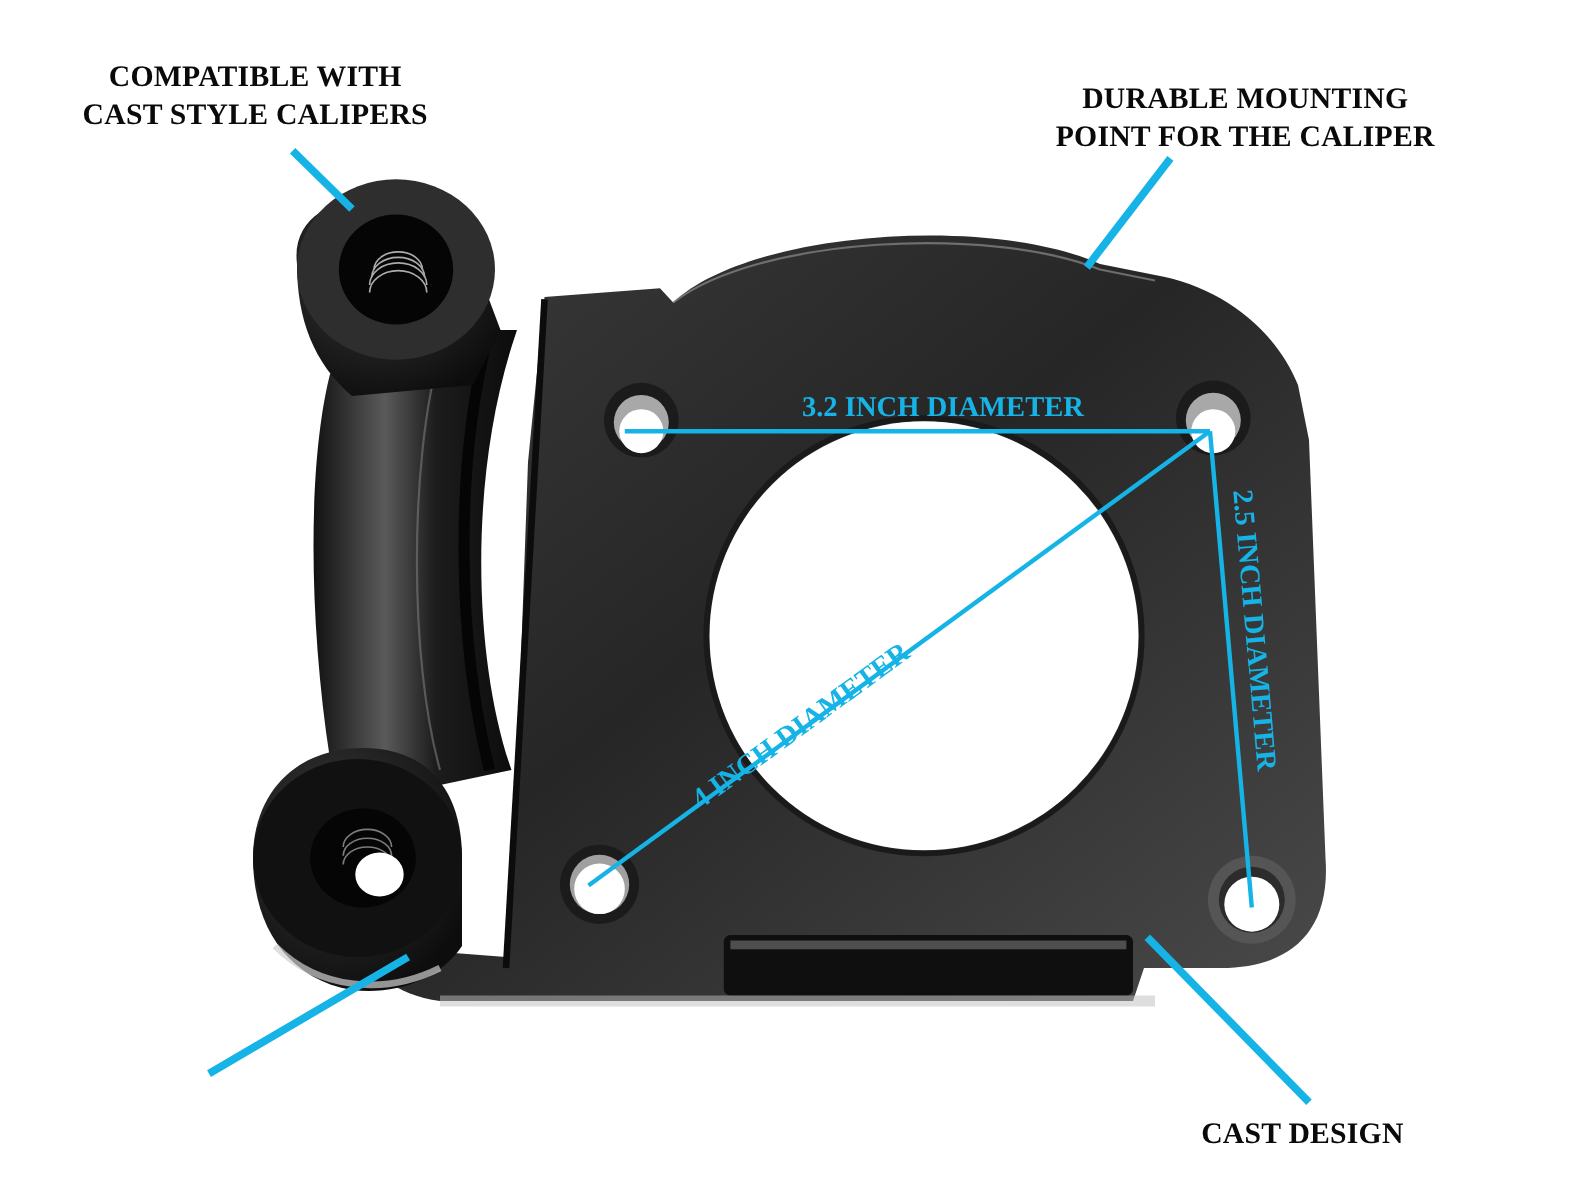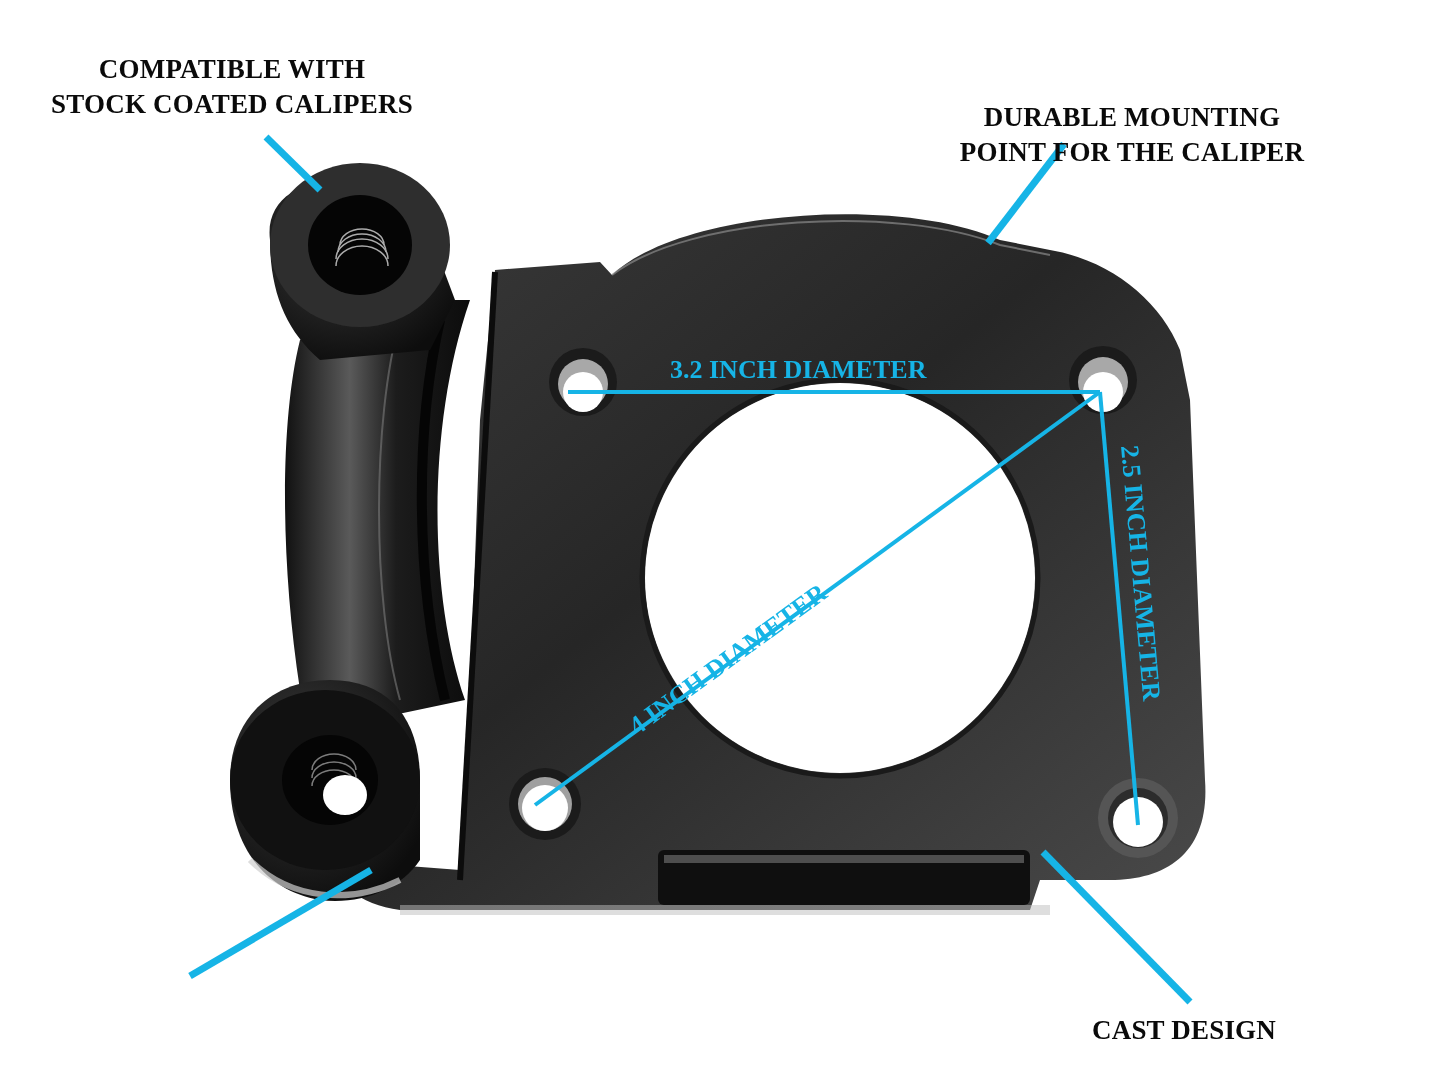--- a/index.html
+++ b/index.html
@@ -111,26 +111,26 @@
     <g stroke="#16b4e6" stroke-width="7" fill="none">
       <line x1="266" y1="137" x2="320" y2="190"></line>
       <line x1="1064" y1="144" x2="988" y2="243"></line>
       <line x1="190" y1="976" x2="371" y2="870"></line>
       <line x1="1043" y1="852" x2="1190" y2="1002"></line>
     </g>
   </svg>
 
   <div class="callout" style="left:32px; top:52px; width:400px;">
     <div>COMPATIBLE WITH</div>
-    <div>STOCK COATED CALIPERS</div>
+    <div>CAST STYLE CALIPERS</div>
   </div>
-  <div class="callout" style="left:922px; top:72px; width:420px;margin-top:28px;">
+  <div class="callout" style="left:922px; top:72px; width:420px;">
     <div>DURABLE MOUNTING</div>
     <div>POINT FOR THE CALIPER</div>
   </div>
   <div class="callout" style="left:1068px; top:1013px; width:232px;">
     <div>CAST DESIGN</div>
   </div>
 
-  <div class="dim" style="left:670px; top:356px;">3.2 INCH DIAMETER</div>
+  <div class="dim" style="left:729px; top:356px;">3.2 INCH DIAMETER</div>
   <div class="dim" style="left:1143px; top:444px; transform: rotate(85deg);">2.5 INCH DIAMETER</div>
   <div class="dim" style="left:624px; top:718px; transform: rotate(-36deg);">4 INCH DIAMETER</div>
 </div>
 
 </body></html>

